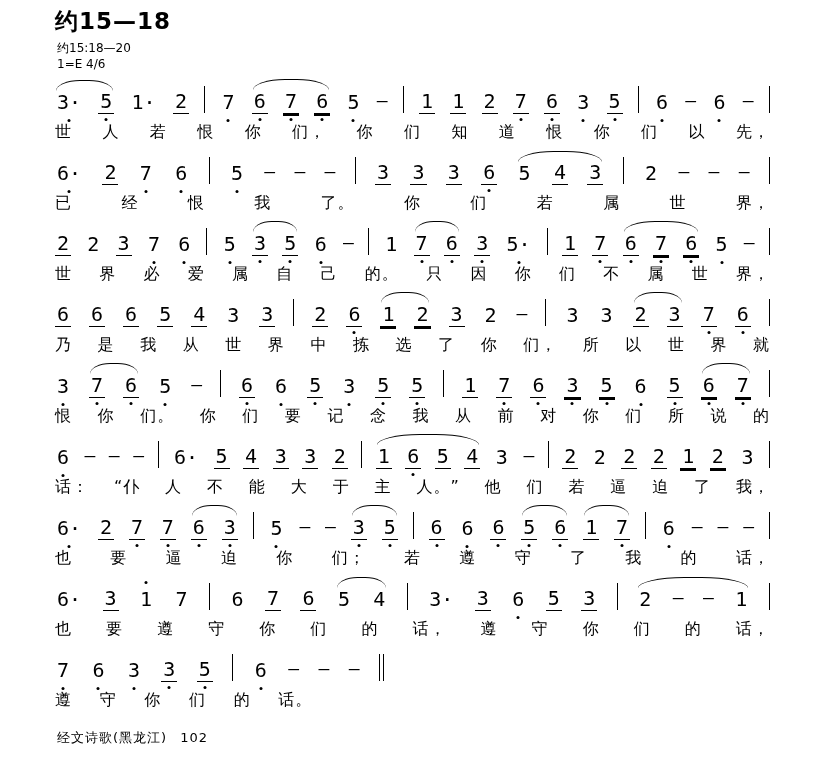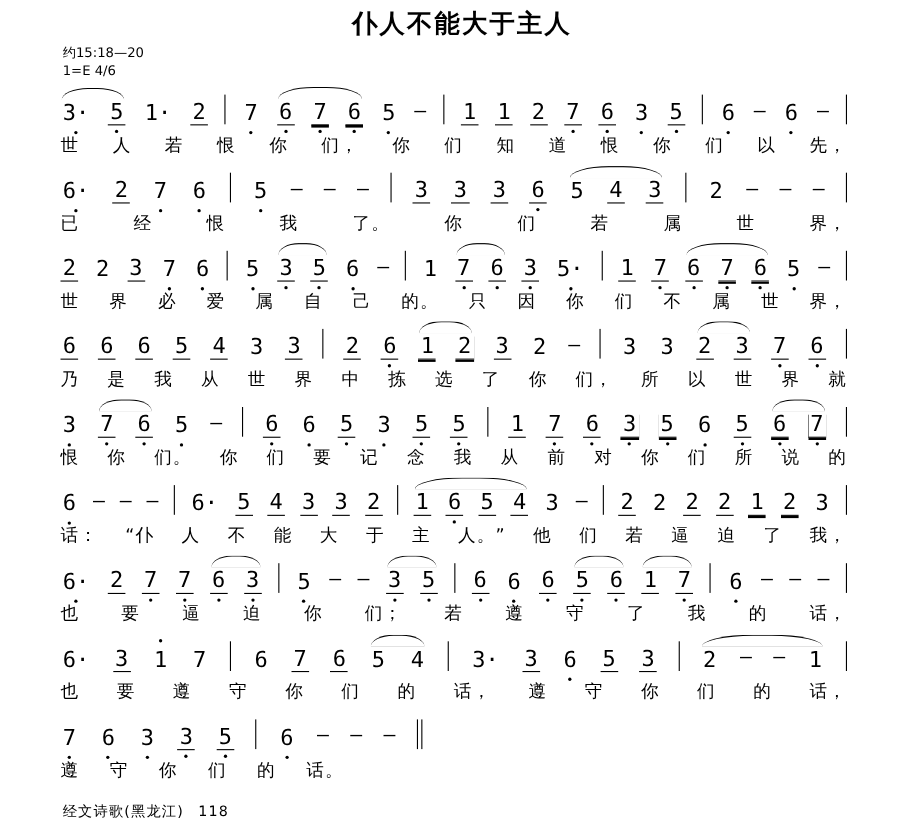--- a/index.html
+++ b/index.html
@@ -47,21 +47,21 @@
   .system.short .notes { width:46%; }
   .system.short .lyrics { width:36%; }
   .footer { position:absolute; left:57px; bottom:12px; font-size:13px; letter-spacing:1px; }
   .footer .pageno { margin-left:8px; }
 </style>
 </head>
 <body>
 
 <div class="page">
   <div class="header">
-    <span class="song-title">仆人不能大于主人</span>
+    <span class="scripture-ref">约15—18</span>
   </div>
   <div class="meta">
     <div>约15:18—20</div>
     <div>1=E 4/6</div>
   </div>
 
   <div class="systems">
       <div class="system">
         <div class="notes">
           <span class="note">3·<i class="dot lo"></i></span>
@@ -461,15 +461,15 @@
           <span class="syll">你</span>
           <span class="syll">们</span>
           <span class="syll">的</span>
           <span class="syll">话。</span>
         </div>
       </div>
     </div>
 
   <div class="footer">
     <span>经文诗歌(黑龙江)</span>
-    <span class="pageno">118</span>
+    <span class="pageno">102</span>
   </div>
 </div>
 
 </body></html>

